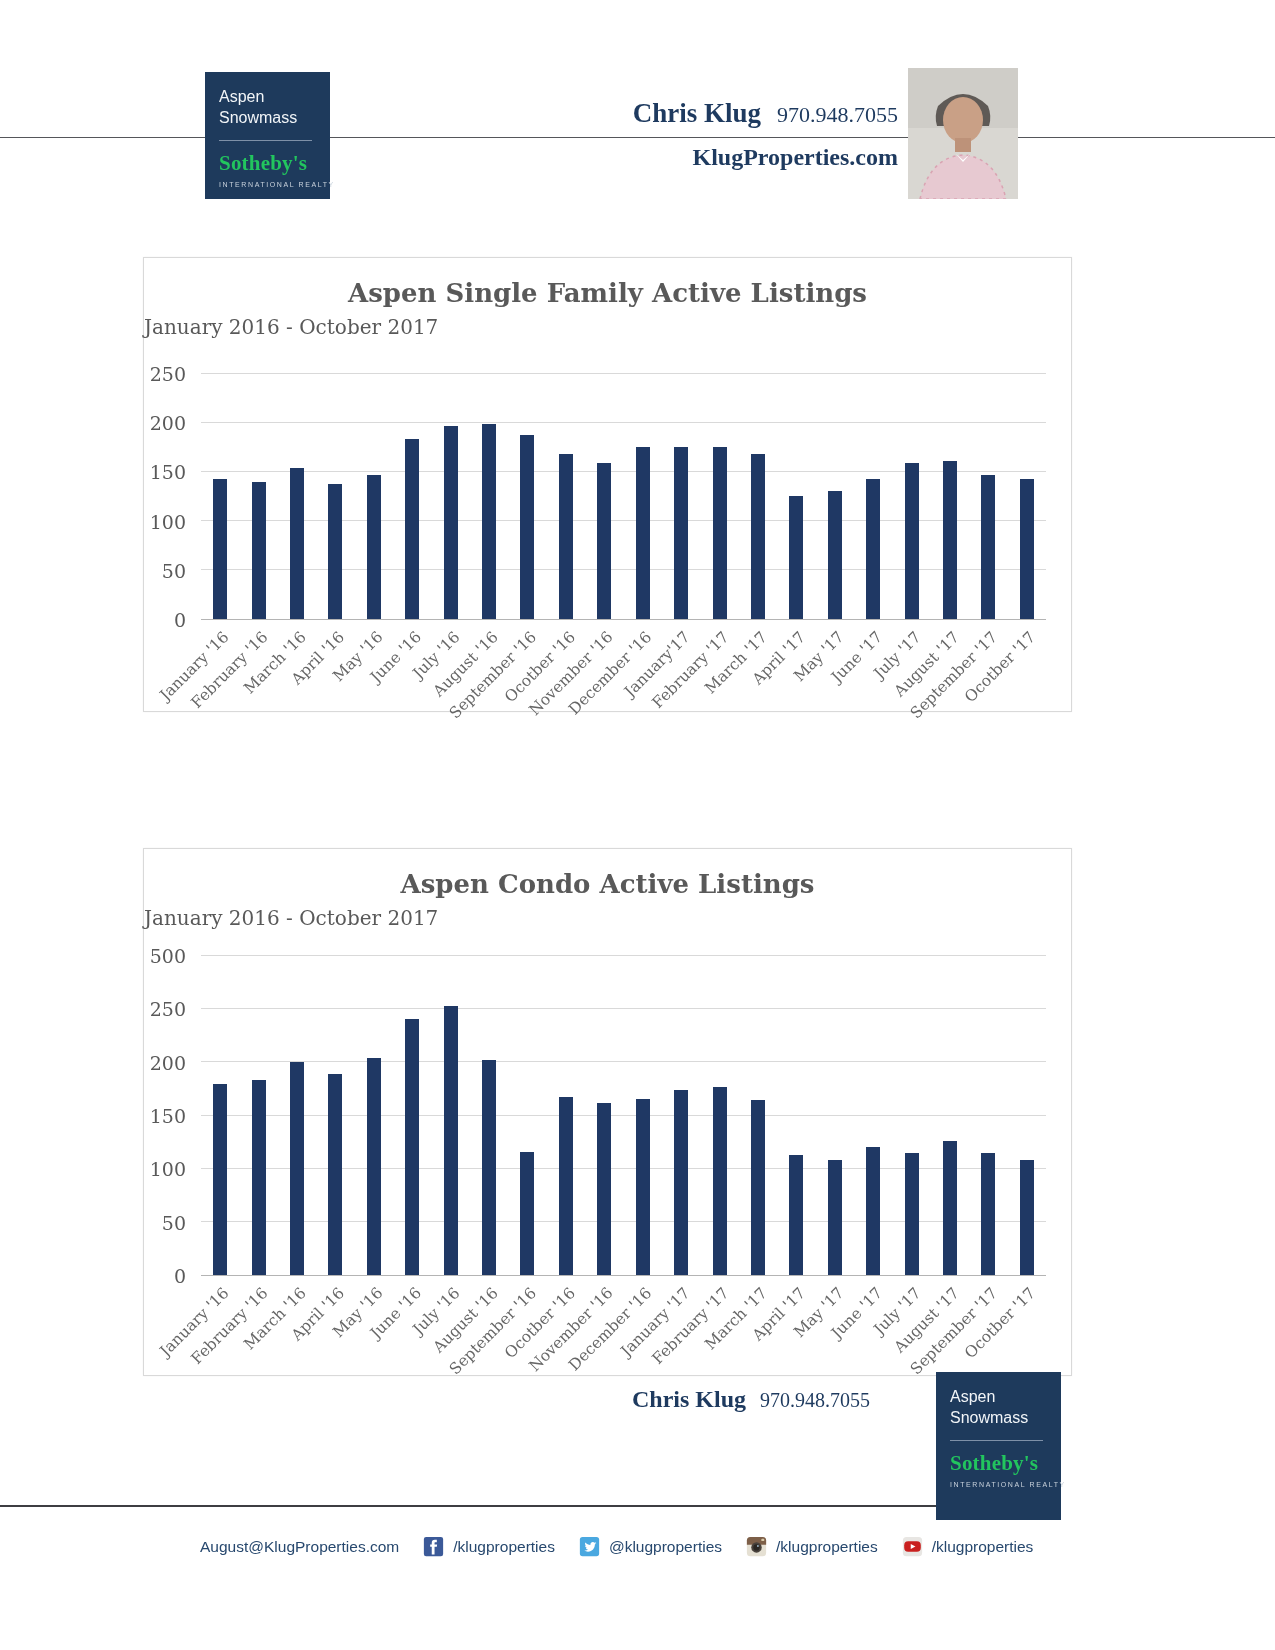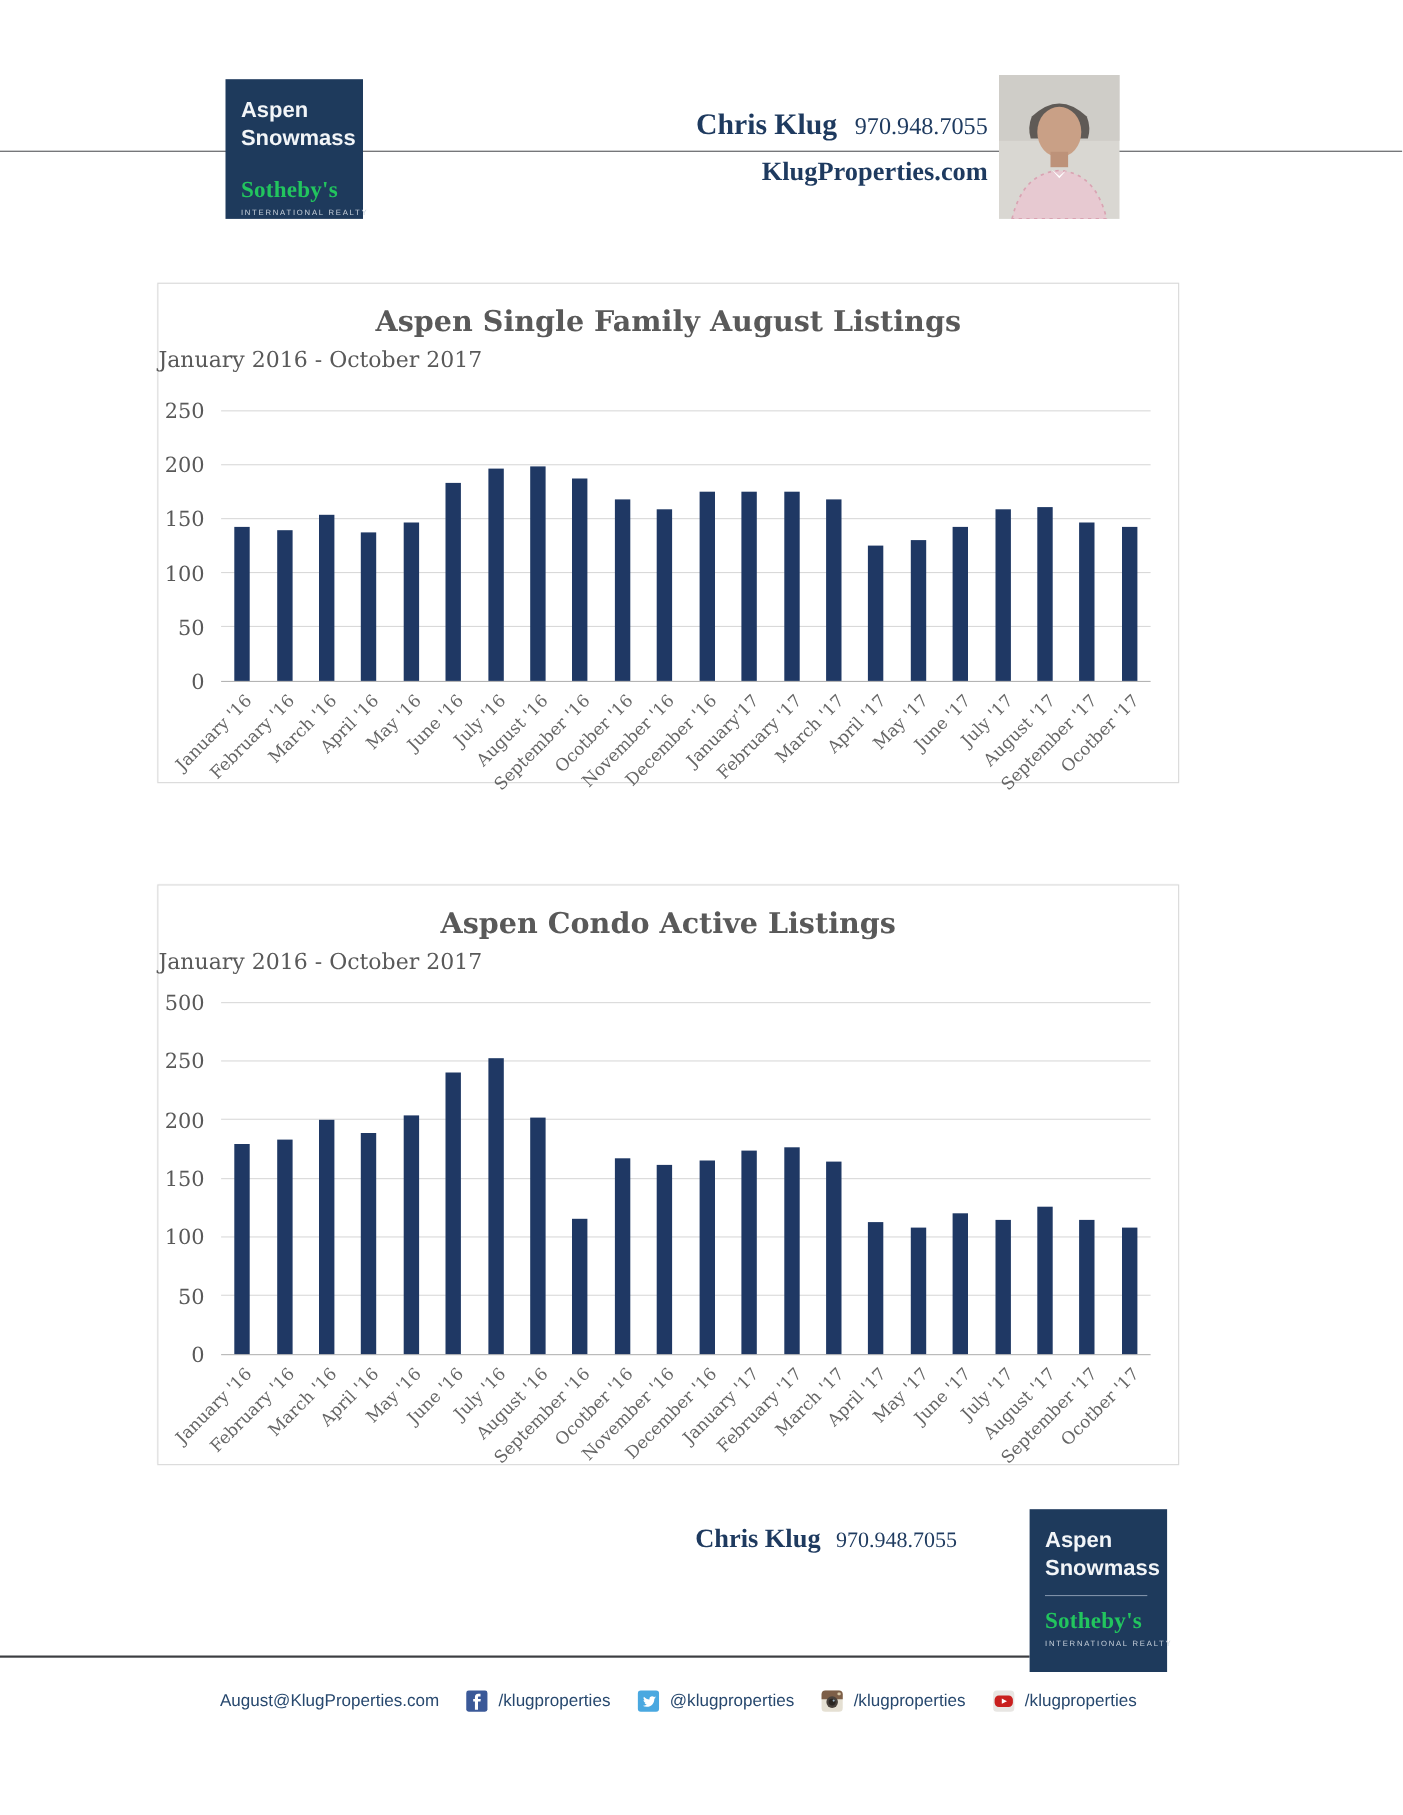--- a/index.html
+++ b/index.html
@@ -13,39 +13,39 @@
   
   .header-rule { position:absolute; top:137px; left:0; width:1275px; height:1px; background:#55565a; z-index:1; }
   .footer-rule { position:absolute; top:1505px; left:0; width:936px; height:2px; background:#3d3e42; z-index:1; }
 
   .brand-box {
     position:absolute; background:#1e3a5c; color:#ffffff; z-index:2;
     display:flex; flex-direction:column; padding:15px 14px 10px 14px;
   }
   .brand-box.header-pos { left:205px; top:72px; width:125px; height:127px; }
   .brand-box.footer-pos { left:936px; top:1372px; width:125px; height:148px; }
-  .brand-top { font-family:"Liberation Sans", sans-serif; font-weight:700; font-size:20px; line-height:1.3; color:#f2f5f8; }
+  .brand-top { font-family:"Liberation Sans", sans-serif; font-weight:400; font-size:16px; line-height:1.3; color:#f2f5f8; }
   .brand-div { height:1px; background:#7e90a8; margin:11px 0 10px 0; width:96%; }
   .brand-sothebys { font-family:"Liberation Serif", serif; font-weight:700; font-size:21px; letter-spacing:.2px; color:#22c55e; }
   .brand-sub { font-size:7px; letter-spacing:1.6px; color:#c9d2dc; margin-top:5px; white-space:nowrap; }
 
   .agent-line { position:absolute; top:98px; right:377px; display:flex; align-items:baseline; gap:16px; z-index:2; }
   .agent-name { font-family:"Liberation Serif", serif; font-weight:700; font-size:27px; color:#1e3a5f; }
   .agent-phone { font-family:"Liberation Serif", serif; font-size:22px; color:#1e3a5f; }
   .agent-site { position:absolute; top:144px; right:377px; font-family:"Liberation Serif", serif; font-weight:700; font-size:24px; color:#1e3a5f; z-index:2; }
 
   .photo { position:absolute; left:908px; top:68px; width:110px; height:131px; z-index:2; overflow:hidden; }
 
   
   .chart-card {
     position:absolute; left:143px; width:929px; background:#ffffff;
     border:1px solid #d9d9d9; box-shadow:0 0 2px rgba(0,0,0,.05);
   }
   .chart-card.c1 { top:257px; height:455px; }
-  .chart-card.c2 { top:804px; height:528px; }
+  .chart-card.c2 { top:848px; height:528px; }
   .chart-title {
     position:absolute; top:20px; left:0; right:0; text-align:center;
     font-family:"DejaVu Serif", serif; font-weight:700; font-size:26px; color:#595959;
   }
   .chart-subtitle {
     position:absolute; top:57px; left:0; right:0; text-align:left;
     font-family:"DejaVu Serif", serif; font-size:20px; color:#595959;
   }
   .plot { position:absolute; left:57px; width:845px; border-bottom:1px solid #b4b4b4; }
   .c1 .plot { top:116px; height:246px; }
@@ -110,21 +110,21 @@
       <path d="M30 38 q25 -24 50 0 q4 10 1 20 l-52 0 q-3 -10 1 -20z" fill="#5f5a56"></path>
       <ellipse cx="55" cy="52" rx="20" ry="23" fill="#c9a086"></ellipse>
       <rect x="47" y="70" width="16" height="14" fill="#bd9279"></rect>
       <path d="M12 131 q10 -42 43 -44 q33 2 43 44z" fill="#e7c9d1"></path>
       <path d="M12 131 q10 -42 43 -44 q33 2 43 44z" fill="none" stroke="#d9a3b2" stroke-width="1.5" stroke-dasharray="3 4"></path>
       <path d="M48 86 l7 8 l7 -8 l-7 6z" fill="#ffffff"></path>
     </svg>
   </div>
 
   <div class="chart-card c1">
-    <div class="chart-title">Aspen Single Family August Listings</div>
+    <div class="chart-title">Aspen Single Family Active Listings</div>
     <div class="chart-subtitle">January 2016 - October 2017</div>
     <div class="yaxis">
         <div class="ytick" style="bottom: 0%;">0</div>
         <div class="ytick" style="bottom: 20%;">50</div>
         <div class="ytick" style="bottom: 40%;">100</div>
         <div class="ytick" style="bottom: 60%;">150</div>
         <div class="ytick" style="bottom: 80%;">200</div>
         <div class="ytick" style="bottom: 100%;">250</div>
       </div>
     <div class="plot">

